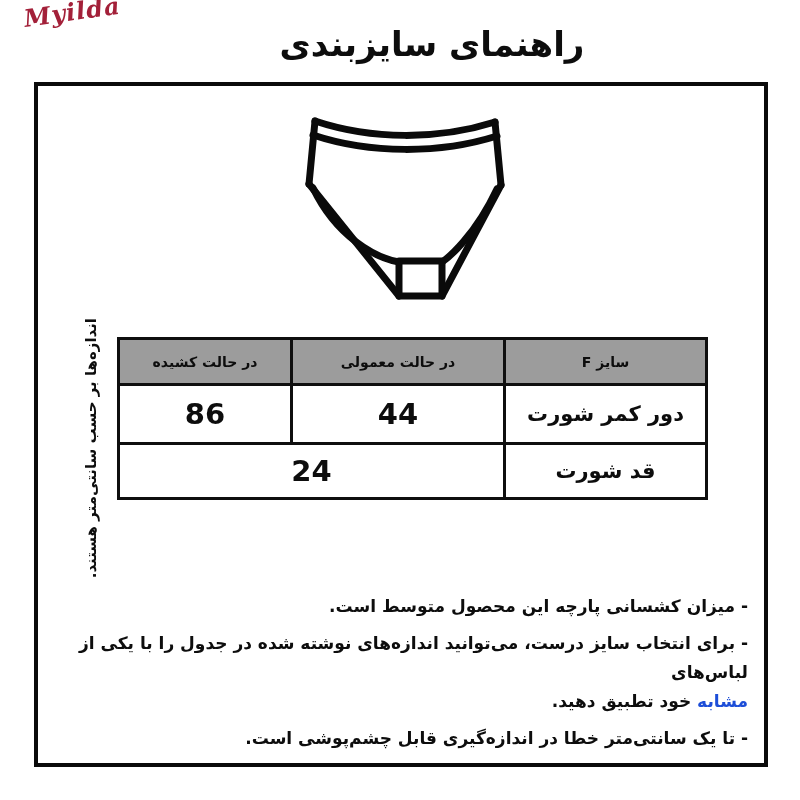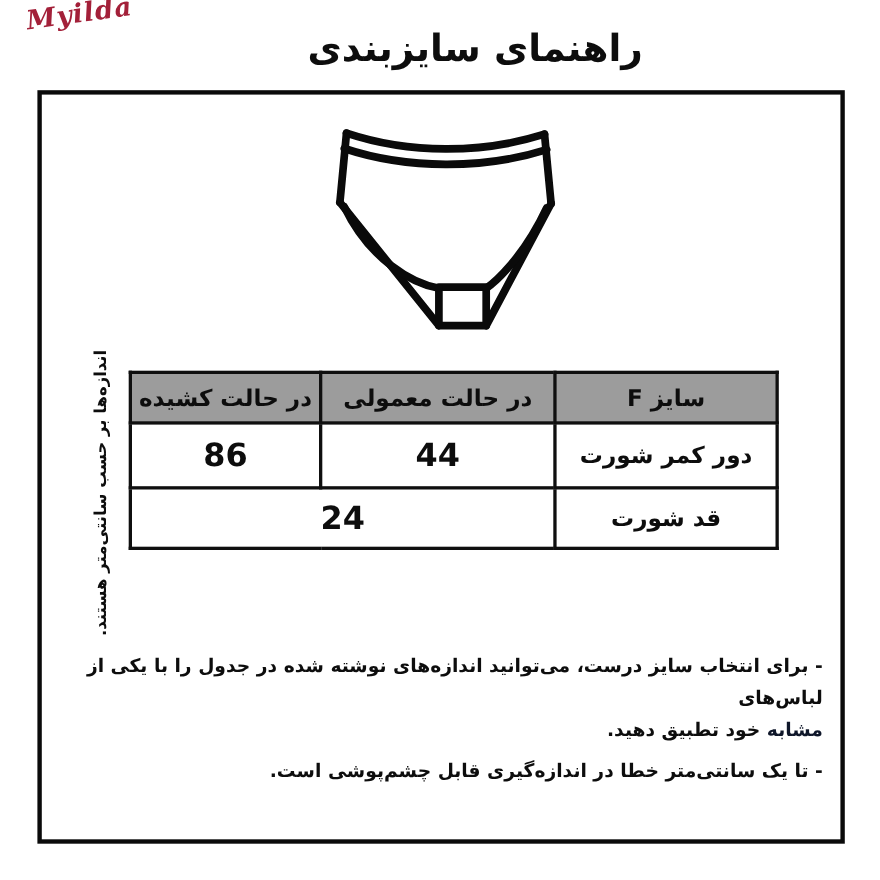--- a/index.html
+++ b/index.html
@@ -27,37 +27,37 @@
     position:absolute;left:300px;top:116px;width:210px;height:190px;
   }
   .size-table{
     position:absolute;left:117px;top:337px;
     border-collapse:collapse;direction:rtl;table-layout:fixed;
   }
   .size-table td{
     border:3px solid #0f0f0f;text-align:center;vertical-align:middle;
     padding:0;font-weight:700;
   }
-  .size-table .hdr td{background:#9c9c9c;height:43px;font-size:21px;}
+  .size-table .hdr td{background:#9c9c9c;height:43px;font-size:14px;}
   .size-table .r2 td{height:56px;margin-top:28px;}
   .size-table .r3 td{height:52px;}
   .cell-label{font-size:21px;}
   .cell-num{font-size:29px;}
   .vertical-note{
     position:absolute;left:82px;top:572px;
     transform:rotate(-90deg);transform-origin:0 0;
     white-space:nowrap;direction:rtl;font-size:15px;font-weight:600;
     width:254px;text-align:right;
   }
   .notes{
     position:absolute;right:52px;top:592px;width:672px;
     direction:rtl;text-align:right;font-size:17px;font-weight:600;
   }
   .note{line-height:29px;margin-bottom:8px;}
-  .note .hl{color:#0f172a;}
+  .note .hl{color:#1d4ed8;}
   svg .ln{fill:none;stroke:#0a0a0a;stroke-width:7;stroke-linecap:round;stroke-linejoin:round;}
 </style>
 </head>
 <body>
 
 <div class="logo">Myilda</div>
 
 <div class="title">راهنمای سایزبندی</div>
 
 <div class="main-box"></div>
@@ -94,15 +94,16 @@
   <tr class="r3">
     <td class="cell-label">قد شورت</td>
     <td class="cell-num" colspan="2">24</td>
   </tr>
 </tbody>
   </table>
 
 <div class="vertical-note">اندازه‌ها بر حسب سانتی‌متر هستند.</div>
 
 <div class="notes">
+  <div class="note">- میزان کشسانی پارچه این محصول متوسط است.</div>
   <div class="note"><span>- برای انتخاب سایز درست، می‌توانید اندازه‌های نوشته شده در جدول را با یکی از لباس‌های</span><br><span class="hl">مشابه</span><span> خود تطبیق دهید.</span></div>
   <div class="note">- تا یک سانتی‌متر خطا در اندازه‌گیری قابل چشم‌پوشی است.</div>
 </div>
 
 </body></html>

